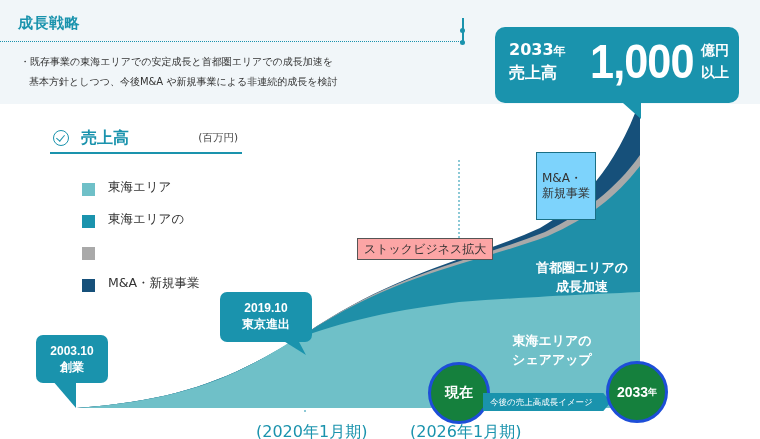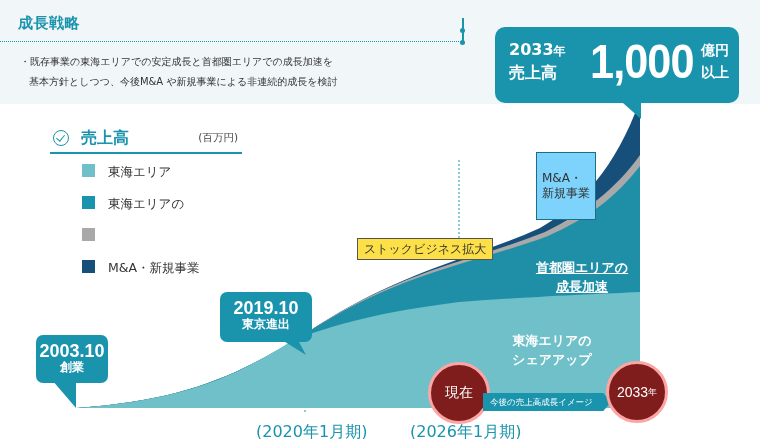--- a/index.html
+++ b/index.html
@@ -21,32 +21,32 @@
   .bc-big { position: absolute; left: 95px; top: 5px; font-size: 48px; font-weight: bold; font-family: "Liberation Sans", sans-serif; letter-spacing: -1px; line-height: 60px; transform: scaleX(0.9); transform-origin: left; }
   .bc-right { position: absolute; left: 206px; top: 12px; font-size: 14px; line-height: 22px; font-weight: bold; }
 
   .legend { position: absolute; left: 50px; top: 128px; width: 192px; }
   .legend-head { display: flex; align-items: center; border-bottom: 2px solid #1a93ad; padding-bottom: 4px; height: 26px; }
   .legend-check { width: 16px; height: 16px; border: 1.5px solid #1a93ad; border-radius: 50%; position: relative; margin-left: 3px; margin-right: 12px; }
   .legend-check::after { content: ""; position: absolute; left: 4px; top: 2px; width: 4px; height: 7px; border-right: 1.5px solid #1a93ad; border-bottom: 1.5px solid #1a93ad; transform: rotate(40deg); }
   .legend-title { font-size: 16px; color: #1a93ad; font-weight: bold; }
   .legend-unit { font-size: 10.5px; color: #444; margin-left: auto; margin-right: 4px; }
   .legend-items { margin-top: 10px; padding-left: 32px; }
-  .legend-item { display: flex; align-items: flex-start; height: 32px; font-size: 12.5px; color: #333; }
+  .legend-item { display: flex; align-items: flex-end; height: 32px; font-size: 12.5px; color: #333; }
   .legend-swatch { width: 13px; height: 13px; margin-right: 13px; }
 
   svg.chart { position: absolute; left: 0; top: 0; }
 
   .callout { position: absolute; background: #1a93ad; color: #fff; border-radius: 7px; text-align: center; font-weight: bold; font-size: 12px; line-height: 16px; }
-  .callout .date { font-family: "Liberation Sans", sans-serif; font-size: 18px; }
+  .callout .date { font-family: "Liberation Sans", sans-serif; font-size: 12px; }
 
   .label-box { position: absolute; font-size: 12px; color: #333; border: 1.5px solid #555; padding: 2px 6px; line-height: 16px; }
   .area-text { position: absolute; color: #fff; font-weight: bold; font-size: 13px; line-height: 19px; text-align: center; }
 
-  .circle { position: absolute; border-radius: 50%; background: #7f1d1d; border: 3px solid #fca5a5; color: #fff; font-weight: normal; display: flex; align-items: center; justify-content: center; font-size: 13px; }
+  .circle { position: absolute; border-radius: 50%; background: #15803d; border: 3px solid #1d4ed8; color: #fff; font-weight: bold; display: flex; align-items: center; justify-content: center; font-size: 13px; }
   .arrow-band { position: absolute; left: 483px; top: 383px; height: 18px; width: 128px; background: #1a93ad; clip-path: polygon(0 0, 94% 0, 100% 50%, 94% 100%, 0 100%); color: #fff; font-size: 8.5px; line-height: 18px; padding-left: 7px; white-space: nowrap; margin-top: 10px; }
 
   .axis-label { position: absolute; font-size: 16px; color: #1a93ad; }
 </style>
 </head>
 <body>
 
 <div class="header-band"></div>
 <div class="section-title">成長戦略</div>
 <div class="title-rule"></div>
@@ -121,27 +121,27 @@
 </svg>
 
 <div class="callout" style="left:220px; top:292px; width:92px; height:50px; padding-top:8px;">
   <div class="date">2019.10</div>
   <div>東京進出</div>
 </div>
 <svg style="position:absolute; left:282px; top:340px;" width="30" height="20">
   <polygon points="0,0 16,0 24,15" fill="#1a93ad"></polygon>
 </svg>
 
-<div class="label-box" style="left:357px; top:238px; background:#fde047;">ストックビジネス拡大</div>
+<div class="label-box" style="left:357px; top:238px; background:#fca5a5;">ストックビジネス拡大</div>
 <div class="label-box" style="left:536px; top:152px; background:#7dd3fc; border-color:#1a6f85; padding:18px 5px; line-height:15px;">
   <span>M&amp;A・</span><br>
   <span>新規事業</span>
 </div>
 
-<div class="area-text" style="left:527px; top:258px; width:110px;text-decoration:underline;">
+<div class="area-text" style="left:527px; top:258px; width:110px;">
   <span>首都圏エリアの</span><br>
   <span>成長加速</span>
 </div>
 <div class="area-text" style="left:497px; top:331px; width:110px;">
   <span>東海エリアの</span><br>
   <span>シェアアップ</span>
 </div>
 
 <div class="circle" style="left:428px; top:362px; width:62px; height:62px; font-size:14px;">現在</div>
 <div class="arrow-band">今後の売上高成長イメージ</div>

